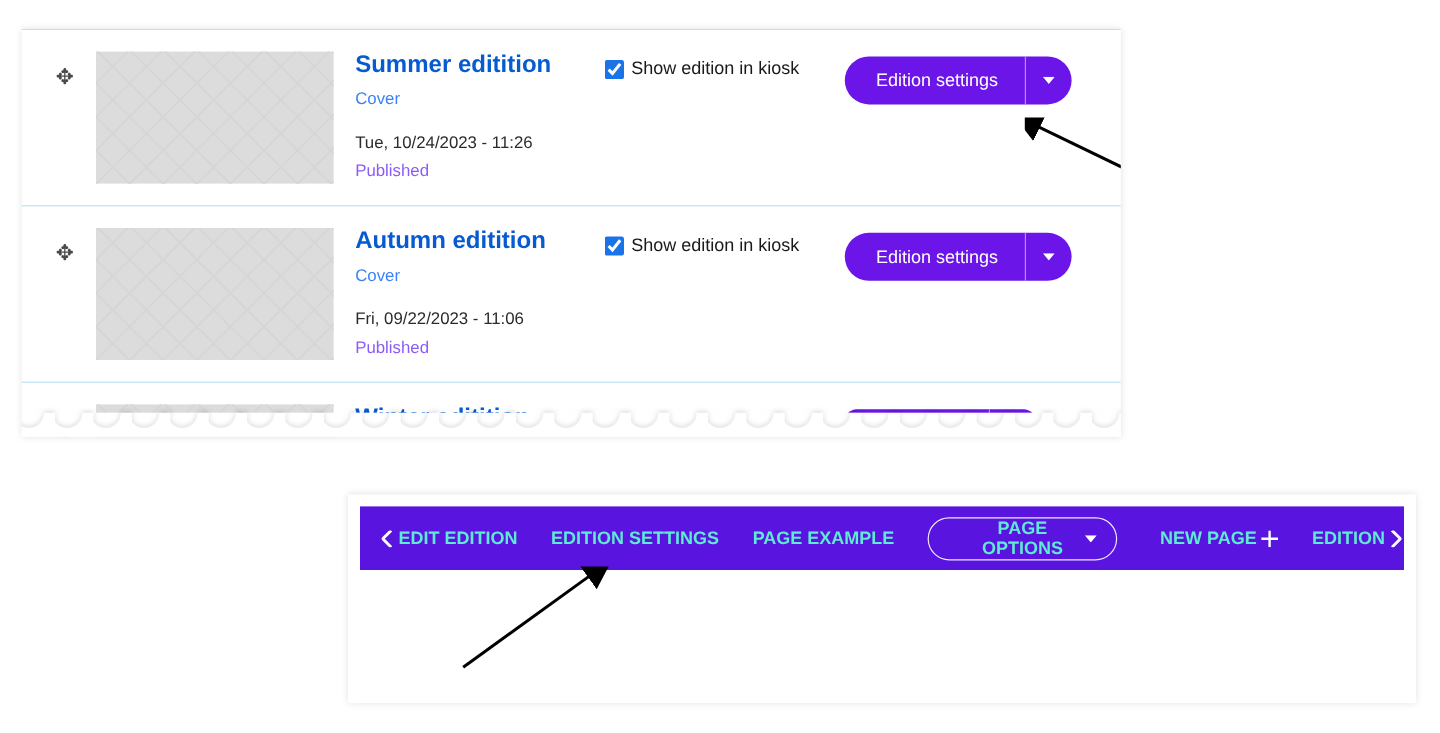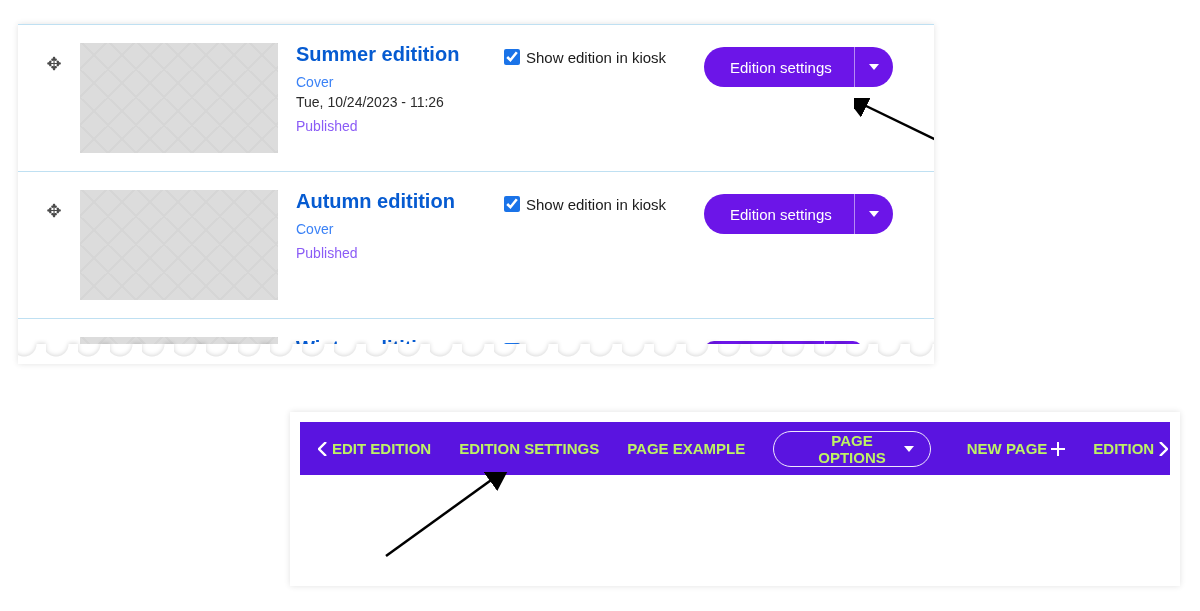--- a/index.html
+++ b/index.html
@@ -50,25 +50,26 @@
         repeating-linear-gradient(45deg, #d6d6d6 0 2px, transparent 2px 20px),
         repeating-linear-gradient(-45deg, #d6d6d6 0 2px, transparent 2px 20px),
         #dcdcdc;
       background-size: 28px 28px;
       flex-shrink: 0;
     }
 
     .meta-cell { padding-left: 18px; width: 226px; }
     .title-link { color: #065bd1; font-size: 20px; font-weight: 700; cursor: pointer; }
     .cover-link { color: #3b82f6; font-size: 14px; margin-top: 8px; cursor: pointer; }
-    .date-text  { color: #2b2b2b; font-size: 14px; margin-top: 4px; }
+    .date-text  { color: #2b2b2b; font-size: 14px; margin-top: 20px; }
     .status-text{ color: #8b5cf6; font-size: 14px; margin-top: 8px; }
 
     .kiosk-cell {
       display: flex;
+      align-items: center;
       gap: 6px;
       padding-top: 6px;
       width: 200px;
       font-size: 15px;
       color: #1a1a1a;
     }
     .kiosk-cell input[type=checkbox]{
       width: 16px; height: 16px;
       accent-color: #1a73e8;
     }
@@ -124,21 +125,21 @@
       left: 290px; top: 412px;
       width: 890px; height: 174px;
       background:#fff;
       box-shadow: 0 0 6px rgba(0,0,0,.12);
     }
     .toolbar {
       position:absolute; left:10px; right:10px; top:10px;
       height: 53px;
       background:#5a14e0;
       display:flex; align-items:center;
-      color:#bef264;
+      color:#5eead4;
       font-weight:600;
       font-size:15px;
       padding: 0 18px;
       gap: 28px;
     }
     .tb-item { cursor:pointer; display:flex; align-items:center; gap:4px; white-space:nowrap;}
 
     .pill-outline {
       border: 1px solid rgba(255,255,255,.9);
       border-radius: 999px;
@@ -194,20 +195,21 @@
   </div>
 
   <div class="row">
     <div class="drag-cell">
       <span class="drag-icon">✥</span>
     </div>
     <div class="thumb"></div>
     <div class="meta-cell">
       <div class="title-link">Autumn editition</div>
       <div class="cover-link">Cover</div>
+      <div class="date-text">Fri, 09/22/2023 - 11:06</div>
       <div class="status-text">Published</div>
     </div>
     <label class="kiosk-cell">
       <input type="checkbox" checked="" style="">
       <span>Show edition in kiosk</span>
     </label>
     <div class="btn-cell">
       <div class="split-btn">
         <div class="main">Edition settings</div>
         <div class="caret">

